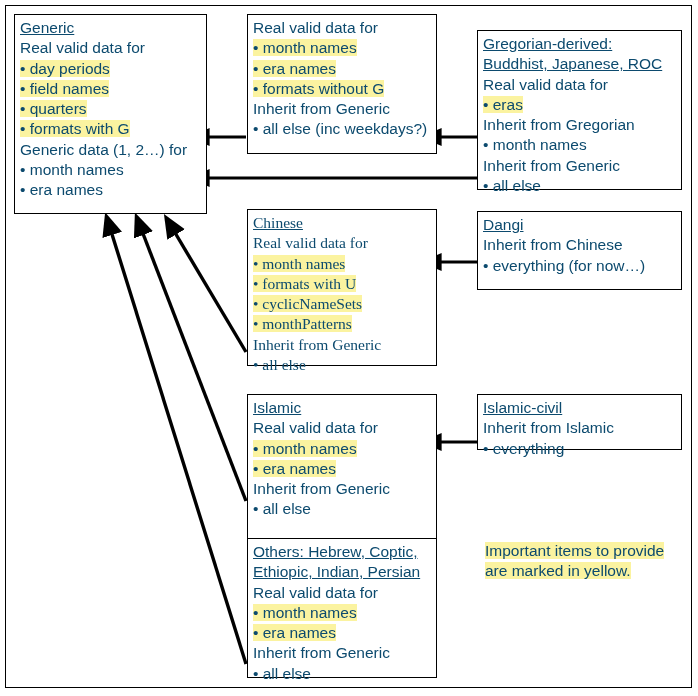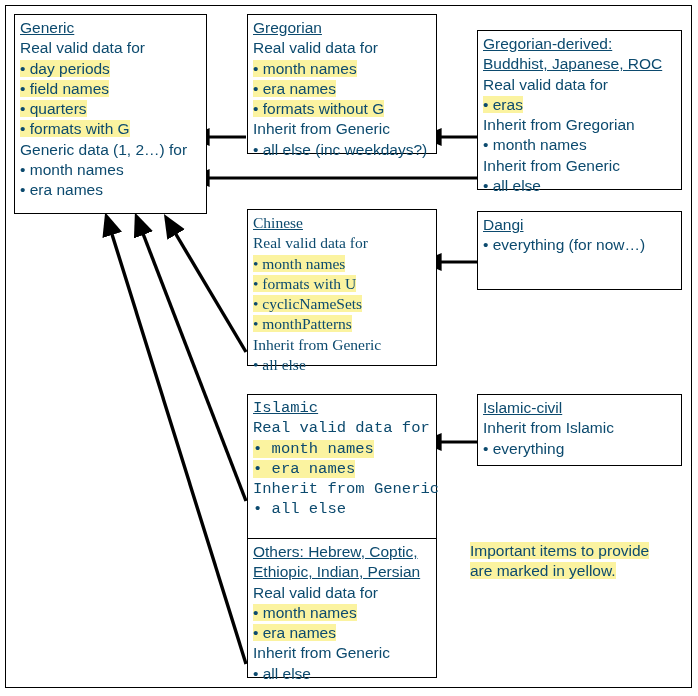--- a/index.html
+++ b/index.html
@@ -98,21 +98,20 @@
     <div class="line"><span class="hl">• day periods</span></div>
     <div class="line"><span class="hl">• field names</span></div>
     <div class="line"><span class="hl">• quarters</span></div>
     <div class="line"><span class="hl">• formats with G</span></div>
     <div class="line"><span>Generic data (1, 2…) for</span></div>
     <div class="line"><span>• month names</span></div>
     <div class="line"><span>• era names</span></div>
   </div>
 
   <div class="node" style="left:247px; top:14px; width:190px; height:140px;">
-    <div class="line title">Gregorian</div>
     <div class="line"><span>Real valid data for</span></div>
     <div class="line"><span class="hl">• month names</span></div>
     <div class="line"><span class="hl">• era names</span></div>
     <div class="line"><span class="hl">• formats without G</span></div>
     <div class="line"><span>Inherit from Generic</span></div>
     <div class="line"><span>• all else (inc weekdays?)</span></div>
   </div>
 
   <div class="node" style="left:477px; top:30px; width:205px; height:160px;">
     <div class="line title">Gregorian-derived:</div>
@@ -131,46 +130,47 @@
     <div class="line"><span class="hl">• month names</span></div>
     <div class="line"><span class="hl">• formats with U</span></div>
     <div class="line"><span class="hl">• cyclicNameSets</span></div>
     <div class="line"><span class="hl">• monthPatterns</span></div>
     <div class="line"><span>Inherit from Generic</span></div>
     <div class="line"><span>• all else</span></div>
   </div>
 
   <div class="node" style="left:477px; top:211px; width:205px; height:79px;">
     <div class="line title">Dangi</div>
+    <div class="line"><span>Inherit from Chinese</span></div>
     <div class="line"><span>• everything (for now…)</span></div>
   </div>
 
-  <div class="node" style="left:247px; top:394px; width:190px; height:150px;font-family:Liberation Mono, monospace;">
+  <div class="node" style="left:247px; top:394px; width:190px; height:150px;">
     <div class="line title">Islamic</div>
     <div class="line"><span>Real valid data for</span></div>
     <div class="line"><span class="hl">• month names</span></div>
     <div class="line"><span class="hl">• era names</span></div>
     <div class="line"><span>Inherit from Generic</span></div>
     <div class="line"><span>• all else</span></div>
   </div>
 
-  <div class="node" style="left:477px; top:394px; width:205px; height:72px;">
+  <div class="node" style="left:477px; top:394px; width:205px; height:56px;">
     <div class="line title">Islamic-civil</div>
     <div class="line"><span>Inherit from Islamic</span></div>
     <div class="line"><span>• everything</span></div>
   </div>
 
   <div class="node" style="left:247px; top:538px; width:190px; height:140px;">
     <div class="line title">Others: Hebrew, Coptic,</div>
     <div class="line title">Ethiopic, Indian, Persian</div>
     <div class="line"><span>Real valid data for</span></div>
     <div class="line"><span class="hl">• month names</span></div>
     <div class="line"><span class="hl">• era names</span></div>
     <div class="line"><span>Inherit from Generic</span></div>
     <div class="line"><span>• all else</span></div>
   </div>
 
-  <div class="legend" style="left:462px; top:541px; width:210px;padding-left:8px;">
+  <div class="legend" style="left:477px; top:541px; width:210px;padding-left:8px;">
     <div class="line"><span>Important items to provide</span></div>
     <div class="line"><span>are marked in yellow.</span></div>
   </div>
 
 </div>
 
 </body></html>

